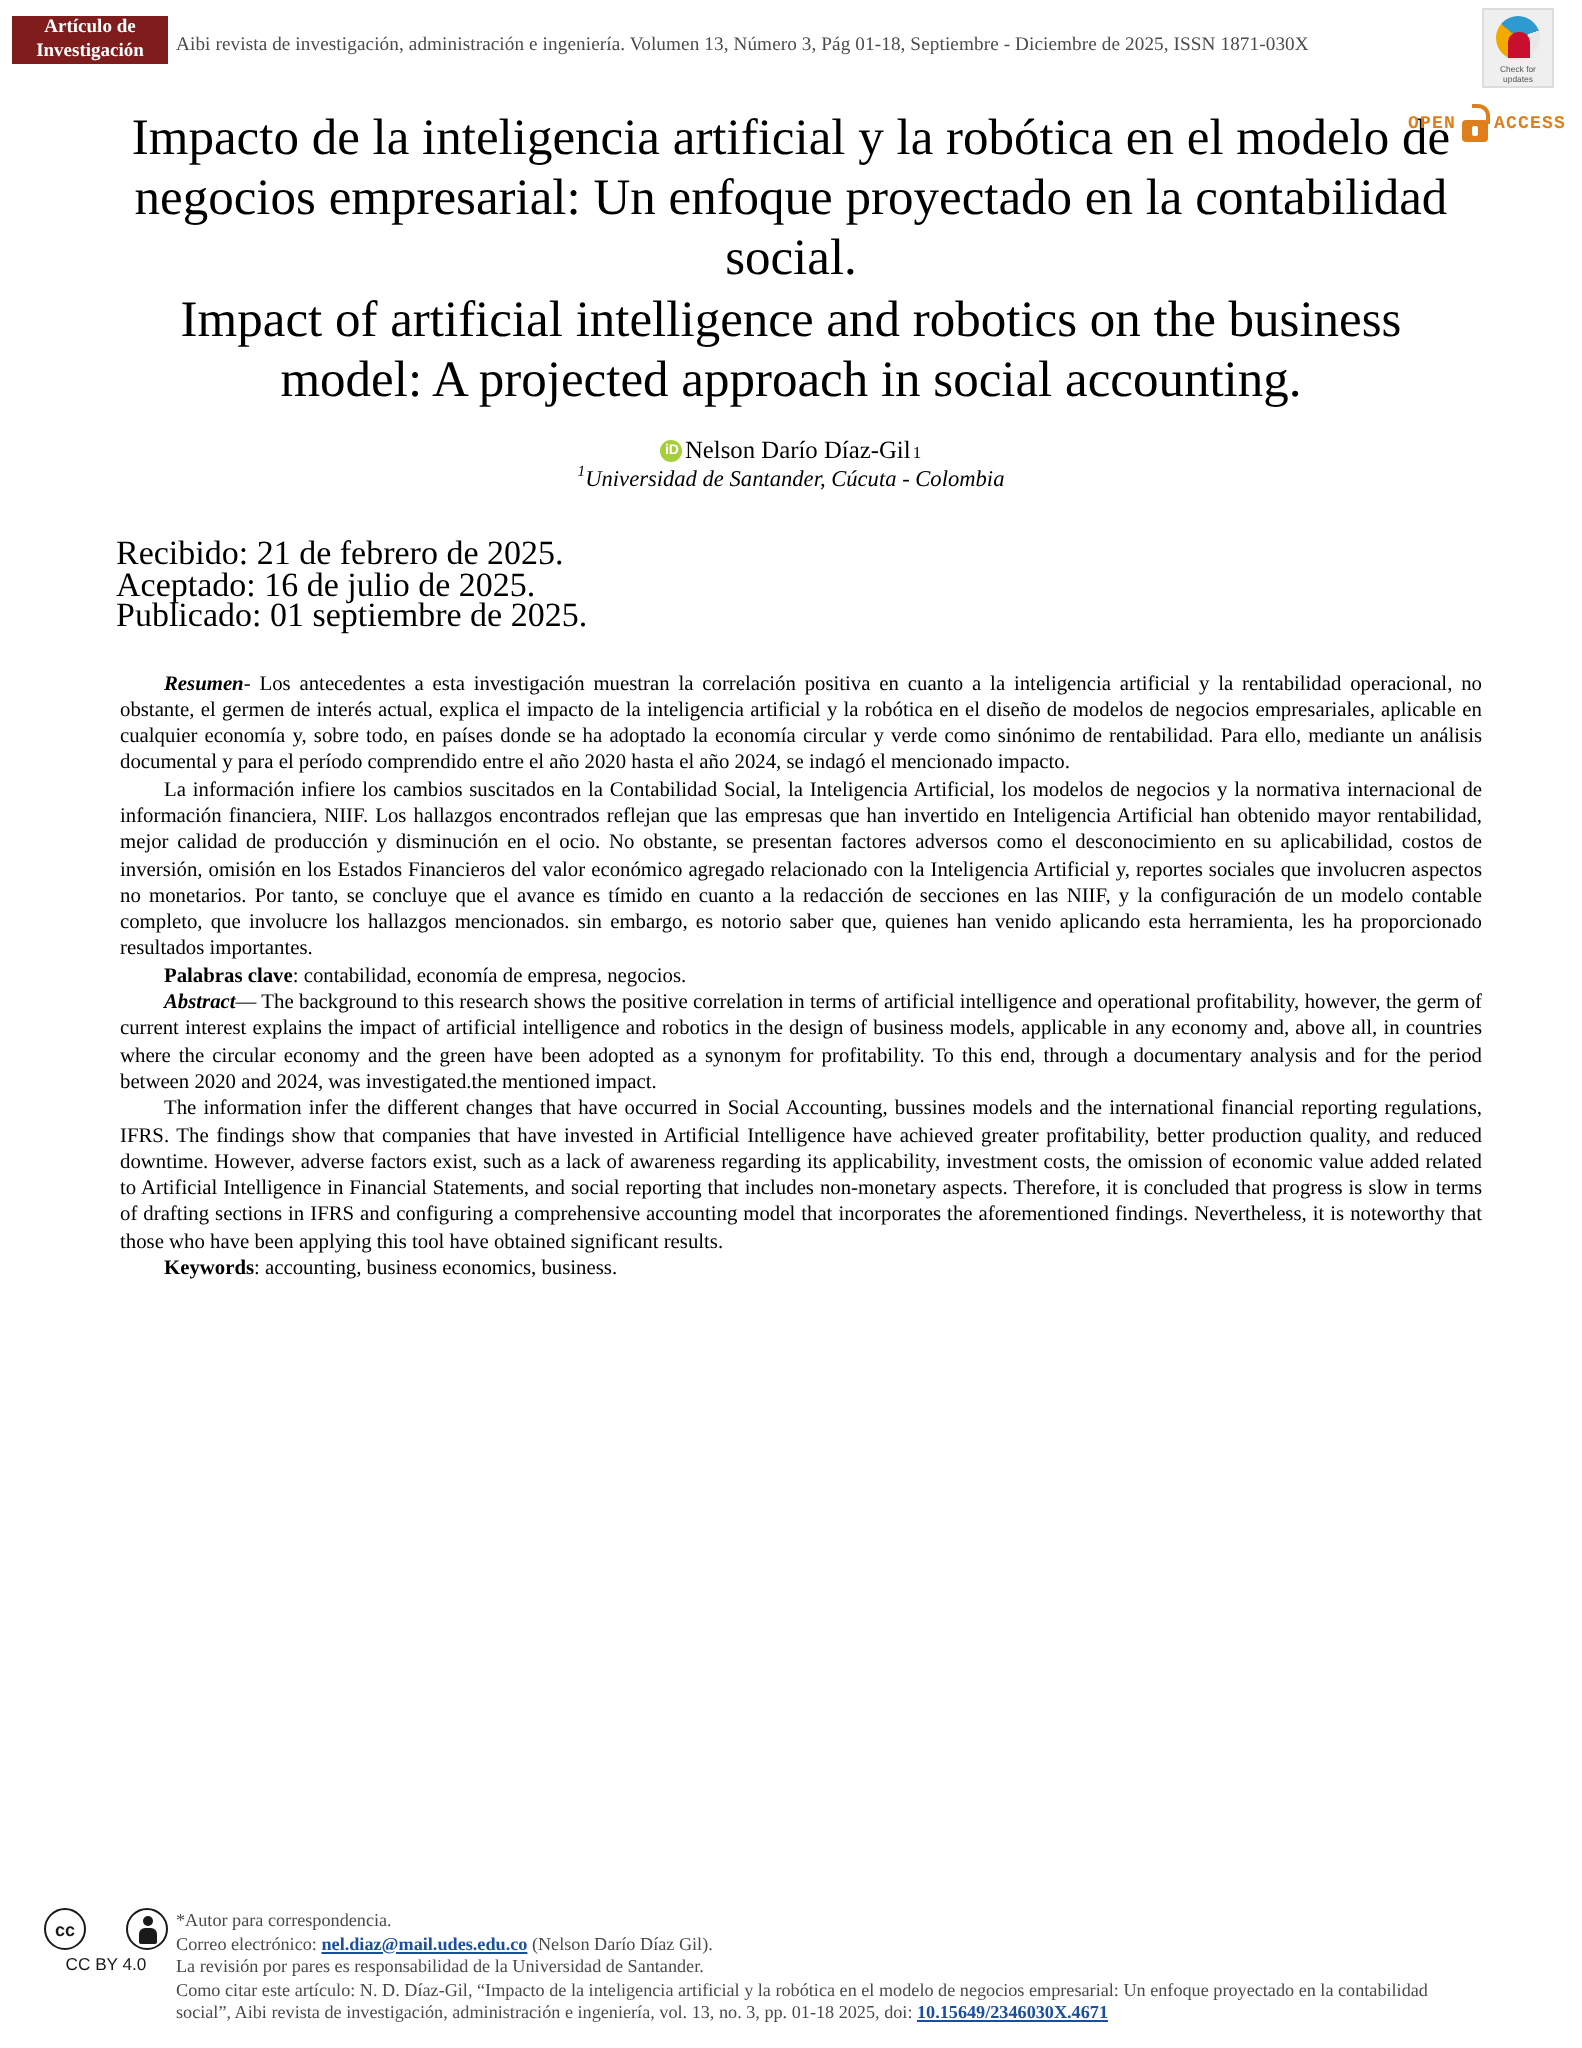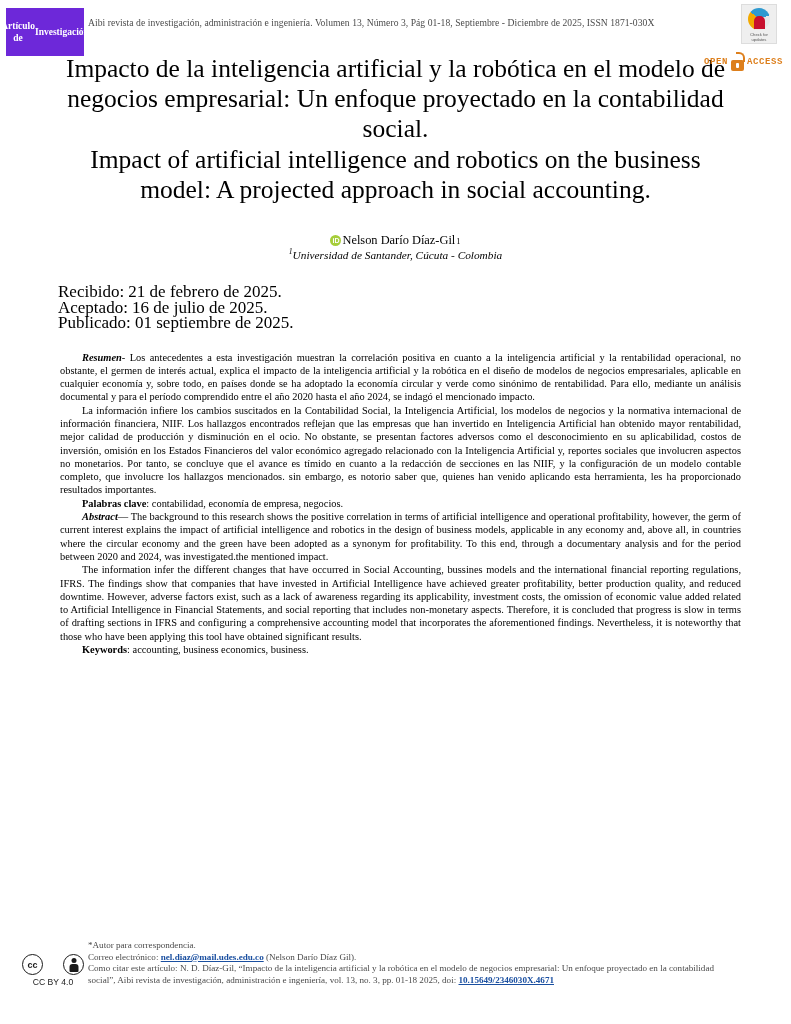--- a/index.html
+++ b/index.html
@@ -20,30 +20,30 @@
   
   .header {
     position: relative;
     height: 48px;
   }
   .type-badge {
     position: absolute;
     left: 6px;
     top: 8px;
     width: 78px;
-    height: 48px;
-    background: #6d28d9;
+    height: 24px;
+    background: #7f1d1d;
     color: #ffffff;
     font-family: "Liberation Serif", "DejaVu Serif", serif;
     font-weight: bold;
     font-size: 9.5px;
     line-height: 12px;
     text-align: center;
     display: flex;
-    flex-direction: row;
+    flex-direction: column;
     align-items: center;
     justify-content: center;
     box-sizing: border-box;
     padding: 2px;
   }
   .journal-line {
     position: absolute;
     left: 88px;
     top: 17px;
     font-size: 9.6px;
@@ -155,21 +155,21 @@
     font-family: "Liberation Serif", "DejaVu Serif", serif;
     font-size: 25.5px;
     line-height: 30px;
     font-weight: normal;
     margin: 0;
   }
   .title-en { margin-top: 1px; }
 
   
   .author-block {
-    margin-top: 24px;
+    margin-top: 9px;
     text-align: center;
   }
   .author-name {
     font-size: 12.4px;
     line-height: 15px;
     display: inline-flex;
     align-items: center;
     gap: 1px;
   }
   .orcid-icon {
@@ -277,21 +277,21 @@
   .cc-text {
     font-family: "Liberation Sans", sans-serif;
     font-size: 8.6px;
     color: #1a1a1a;
     margin-top: 2px;
   }
   .footer-text {
     position: absolute;
     left: 88px;
     right: 48px;
-    top: 4px;
+    top: 19px;
     font-size: 9.1px;
     line-height: 11.6px;
     color: #4a4a4a;
   }
   .footer-text .link {
     color: #1a4fa0;
     text-decoration: underline;
     font-weight: bold;
   }
   .footer-text div { white-space: normal; }
@@ -376,15 +376,16 @@
           <span class="torso"></span>
         </span>
       </span>
     </div>
     <div class="cc-text">CC BY 4.0</div>
   </div>
 
   <div class="footer-text">
     <div>*Autor para correspondencia.</div>
     <div><span>Correo electrónico: </span><a class="link" href="#">nel.diaz@mail.udes.edu.co</a><span> (Nelson Darío Díaz Gil).</span></div>
+    <div>La revisión por pares es responsabilidad de la Universidad de Santander.</div>
     <div><span>Como citar este artículo: N. D. Díaz-Gil, “Impacto de la inteligencia artificial y la robótica en el modelo de negocios empresarial: Un enfoque proyectado en la contabilidad social”, Aibi revista de investigación, administración e ingeniería, vol. 13, no. 3, pp. 01-18 2025, doi: </span><a class="link" href="#">10.15649/2346030X.4671</a></div>
   </div>
 </div>
 
 </body></html>

